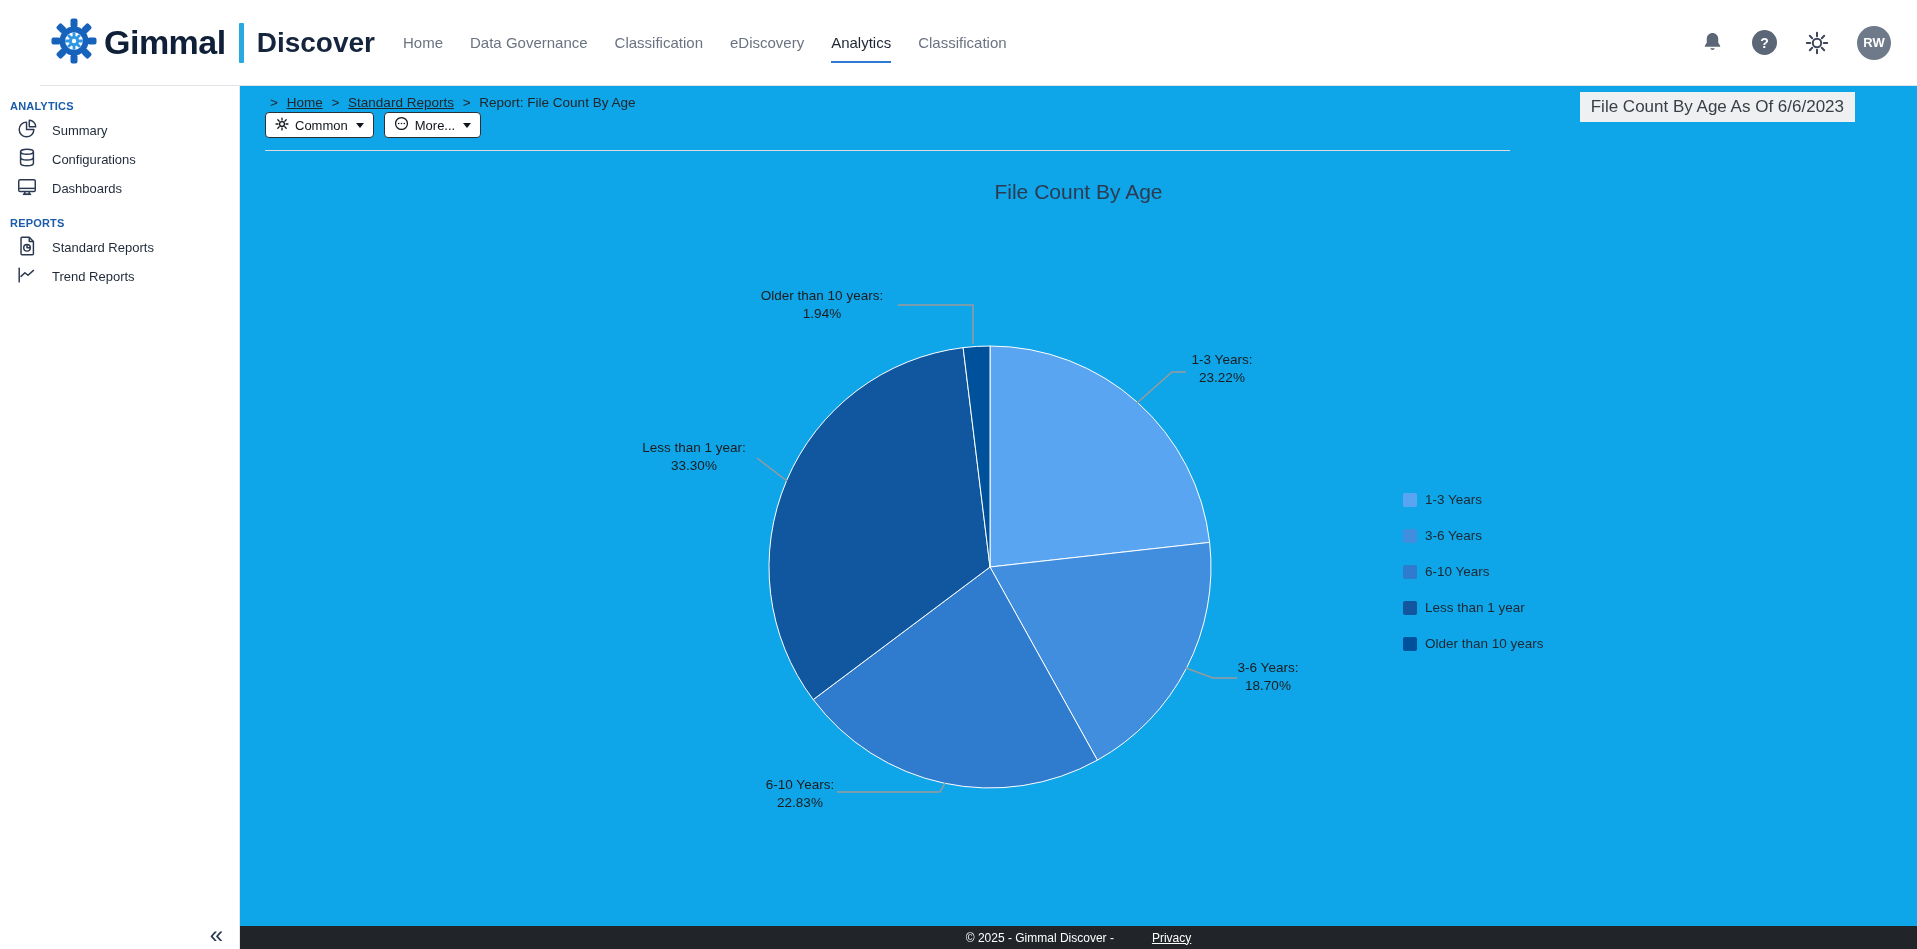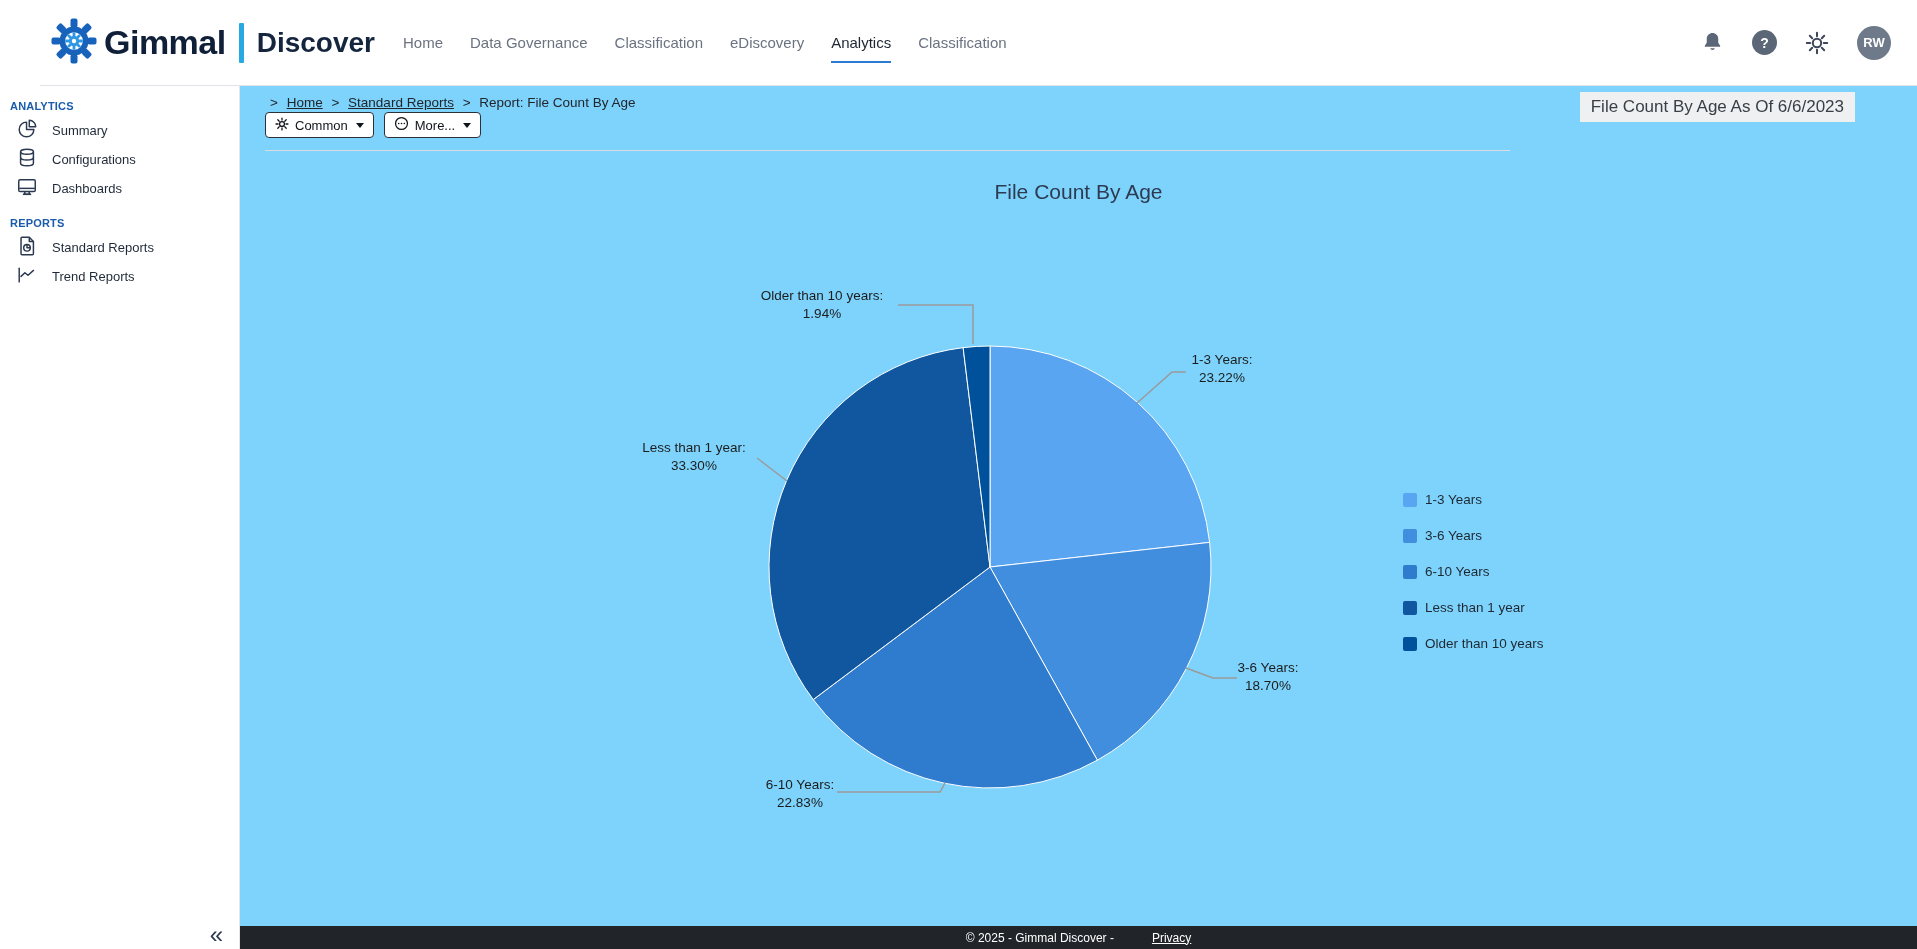--- a/index.html
+++ b/index.html
@@ -29,21 +29,21 @@
              border-right:1px solid #e2e6ea; padding:6px 0 0 8px; }
   .side-section-title { font-size:11px; font-weight:700; color:#1a5cab; margin:8px 0 4px 2px; letter-spacing:.2px; }
   .side-item { display:flex; align-items:center; gap:14px; height:29px; padding-left:8px;
                font-size:13px; color:#1f2a38; cursor:pointer; }
   .side-item svg { flex:0 0 auto; }
   .side-section + .side-section { margin-top:14px; }
   .collapse-btn { position:absolute; bottom:2px; right:16px; font-size:24px; line-height:1;
                   color:#2b3950; background:none; border:none; cursor:pointer; }
 
   
-  .main { position:absolute; left:240px; top:86px; right:0; bottom:0; background:#7dd3fc; }
+  .main { position:absolute; left:240px; top:86px; right:0; bottom:0; background:#0ea5e9; }
   .breadcrumb { position:absolute; left:25px; top:9px; font-size:13.5px; color:#21262c; }
   .breadcrumb a { color:#21262c; text-decoration:underline; cursor:pointer; }
   .crumb-sep { margin:0 5px; }
   .report-asof { position:absolute; right:62px; top:6px; background:#eef0f2; padding:5px 11px;
                  font-size:17px; color:#383f46; }
   .toolbar { position:absolute; left:25px; top:26px; display:flex; gap:10px; }
   .btn { display:inline-flex; align-items:center; gap:6px; background:#fff; border:1px solid #2b3138;
          border-radius:4px; padding:3px 9px; font-size:13px; color:#10151b; cursor:pointer; }
   .caret { width:0; height:0; border-left:4px solid transparent; border-right:4px solid transparent;
            border-top:5px solid #10151b; margin-left:2px; }

